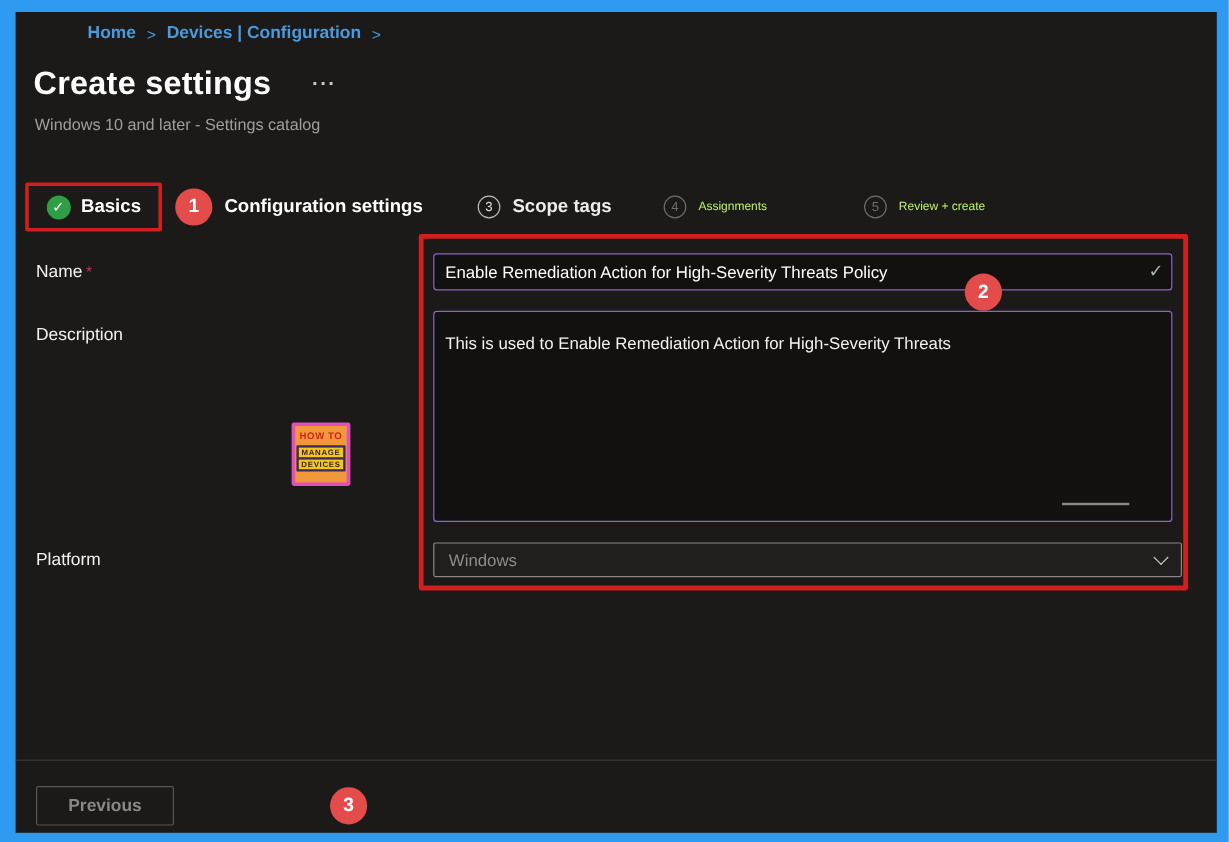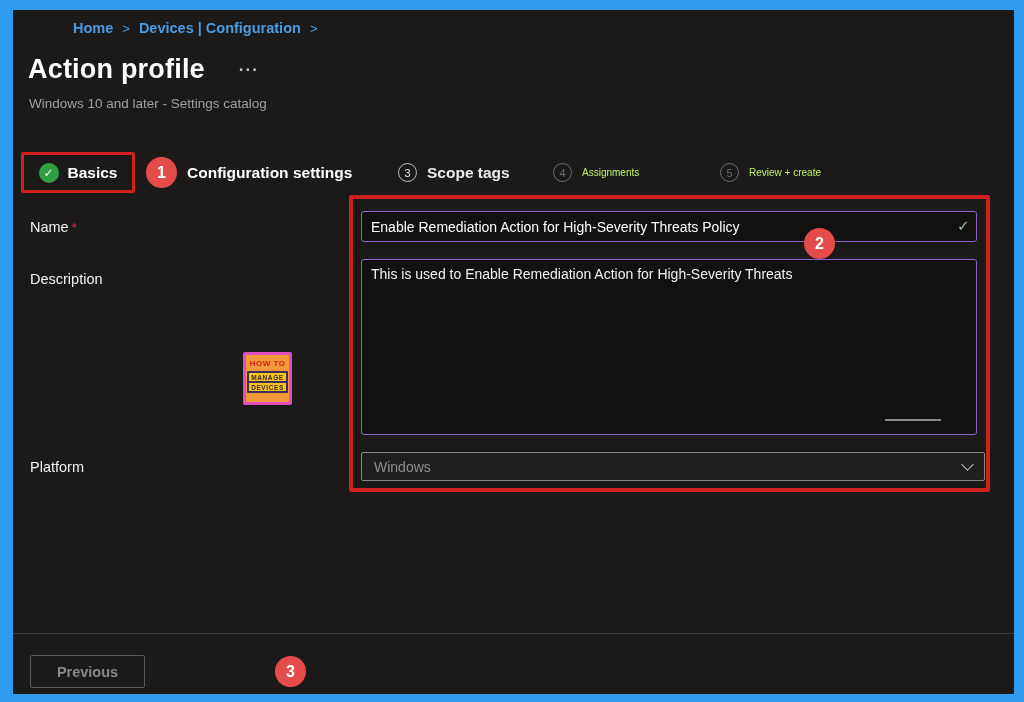--- a/index.html
+++ b/index.html
@@ -110,21 +110,21 @@
     position: absolute; left: 944px; top: 207px;
     color: #a3b8a3; font-size: 15px; font-weight: 700;
   }
   .badge-2 { left: 791px; top: 218px; }
 
   .description-area {
     position: absolute; left: 348px; top: 249px;
     width: 616px; height: 176px;
     background: #121110; border: 1.5px solid #8a63c9; border-radius: 3px;
     color: #f3f2f1; font-size: 14px; font-family: "Liberation Sans", sans-serif;
-    padding: 6px 9px; resize: none; outline: none; overflow: hidden;
+    padding: 18px 9px; resize: none; outline: none; overflow: hidden;
   }
   .resize-handle {
     position: absolute; left: 872px; top: 409px;
     width: 56px; height: 2px; background: #8a8886; cursor: nwse-resize;
   }
 
   
   .wm-logo {
     position: absolute; left: 230px; top: 342px;
     width: 49px; height: 53px;
@@ -192,21 +192,21 @@
   <div class="app">
 
     <div class="breadcrumb">
       <span class="crumb">Home</span>
       <span class="crumb-sep">&gt;</span>
       <span class="crumb">Devices | Configuration</span>
       <span class="crumb-sep">&gt;</span>
     </div>
 
     <div class="page-title">
-      <span>Action profile</span>
+      <span>Create settings</span>
       <span class="title-ellipsis">...</span>
     </div>
     <div class="page-subtitle">Windows 10 and later - Settings catalog</div>
 
     <div class="tabs">
 
       <div class="basics-box">
         <span class="step-check-circle">
           <span>✓</span>
         </span>

